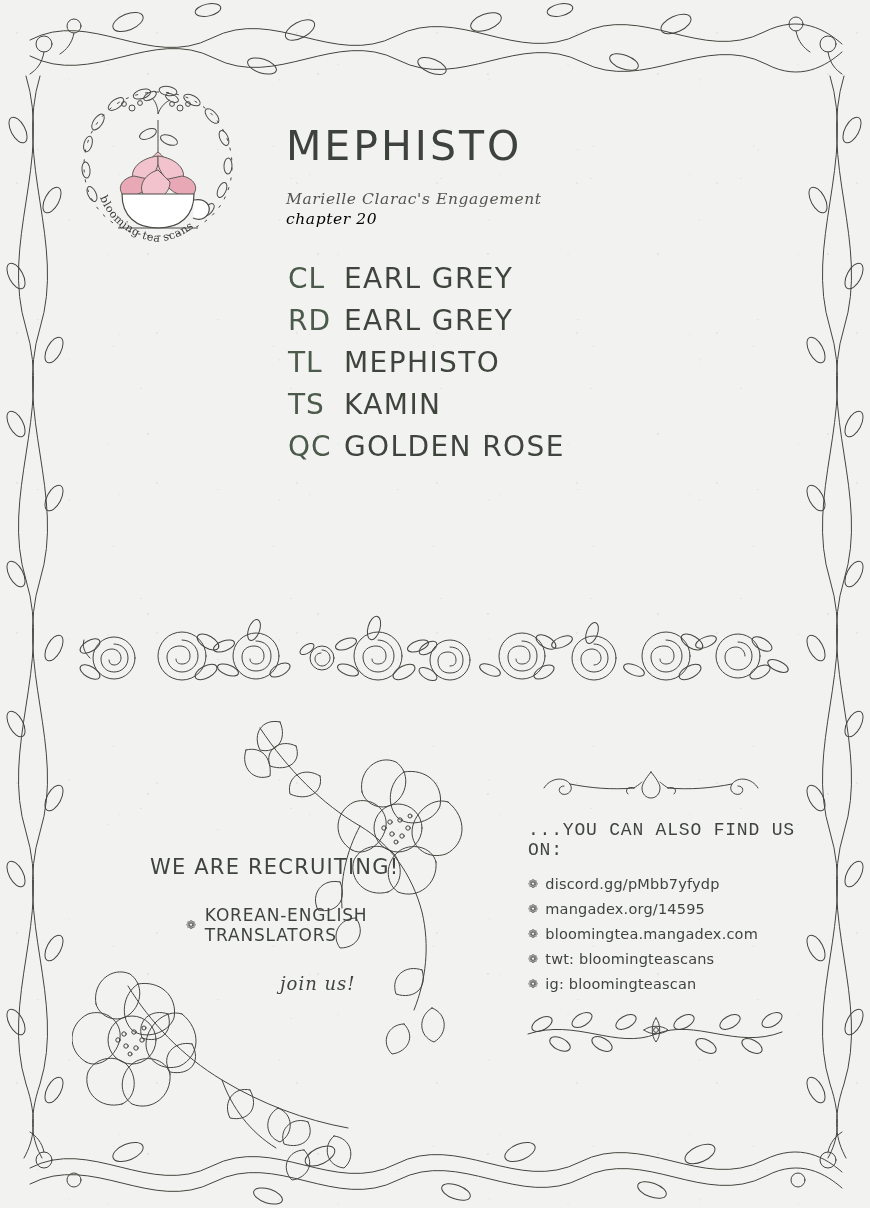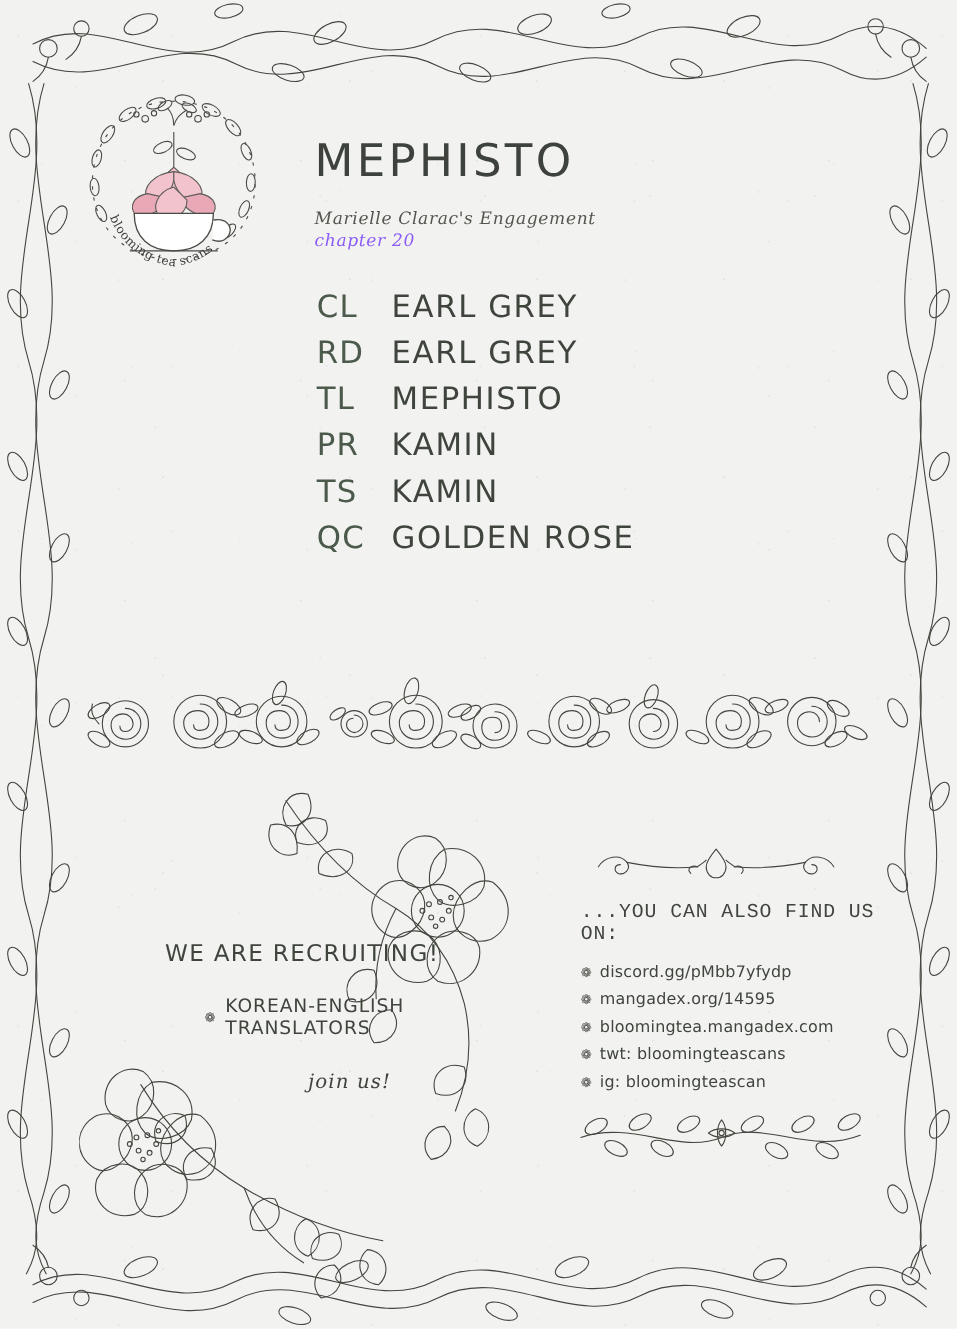--- a/index.html
+++ b/index.html
@@ -62,32 +62,31 @@
     font-style: italic;
     font-size: 15.5px;
     color: #55554f;
     margin-top: 23px;
     letter-spacing: 0.6px;
   }
   #credits-chapter {
     font-family: "DejaVu Serif", serif;
     font-style: italic;
     font-size: 15.5px;
-    color: #8b5cf6;
+    color: #000000;
     margin-top: 2px;
     letter-spacing: 0.6px;
   }
 
   
   #credits-list { position: absolute; left: 288px; top: 262px; width: 400px; }
   .credit-row {
     display: flex;
     align-items: flex-start;
     margin-bottom: 9px;
-    gap: 12px;
   }
   .credit-role {
     font-family: "DejaVu Sans", sans-serif;
     font-size: 28px;
     letter-spacing: 1px;
     color: #4b5a4a;
     width: 56px;
     flex: none;
   }
   .credit-name {
@@ -318,24 +317,20 @@
       <span class="credit-role">CL</span>
       <span class="credit-name">EARL GREY</span>
     </div>
     <div class="credit-row">
       <span class="credit-role">RD</span>
       <span class="credit-name">EARL GREY</span>
     </div>
     <div class="credit-row">
       <span class="credit-role">TL</span>
       <span class="credit-name">MEPHISTO</span>
-    </div>
-    <div class="credit-row">
-      <span class="credit-role">PR</span>
-      <span class="credit-name">KAMIN</span>
     </div>
     <div class="credit-row">
       <span class="credit-role">TS</span>
       <span class="credit-name">KAMIN</span>
     </div>
     <div class="credit-row">
       <span class="credit-role">QC</span>
       <span class="credit-name">GOLDEN ROSE</span>
     </div>
   </div>

